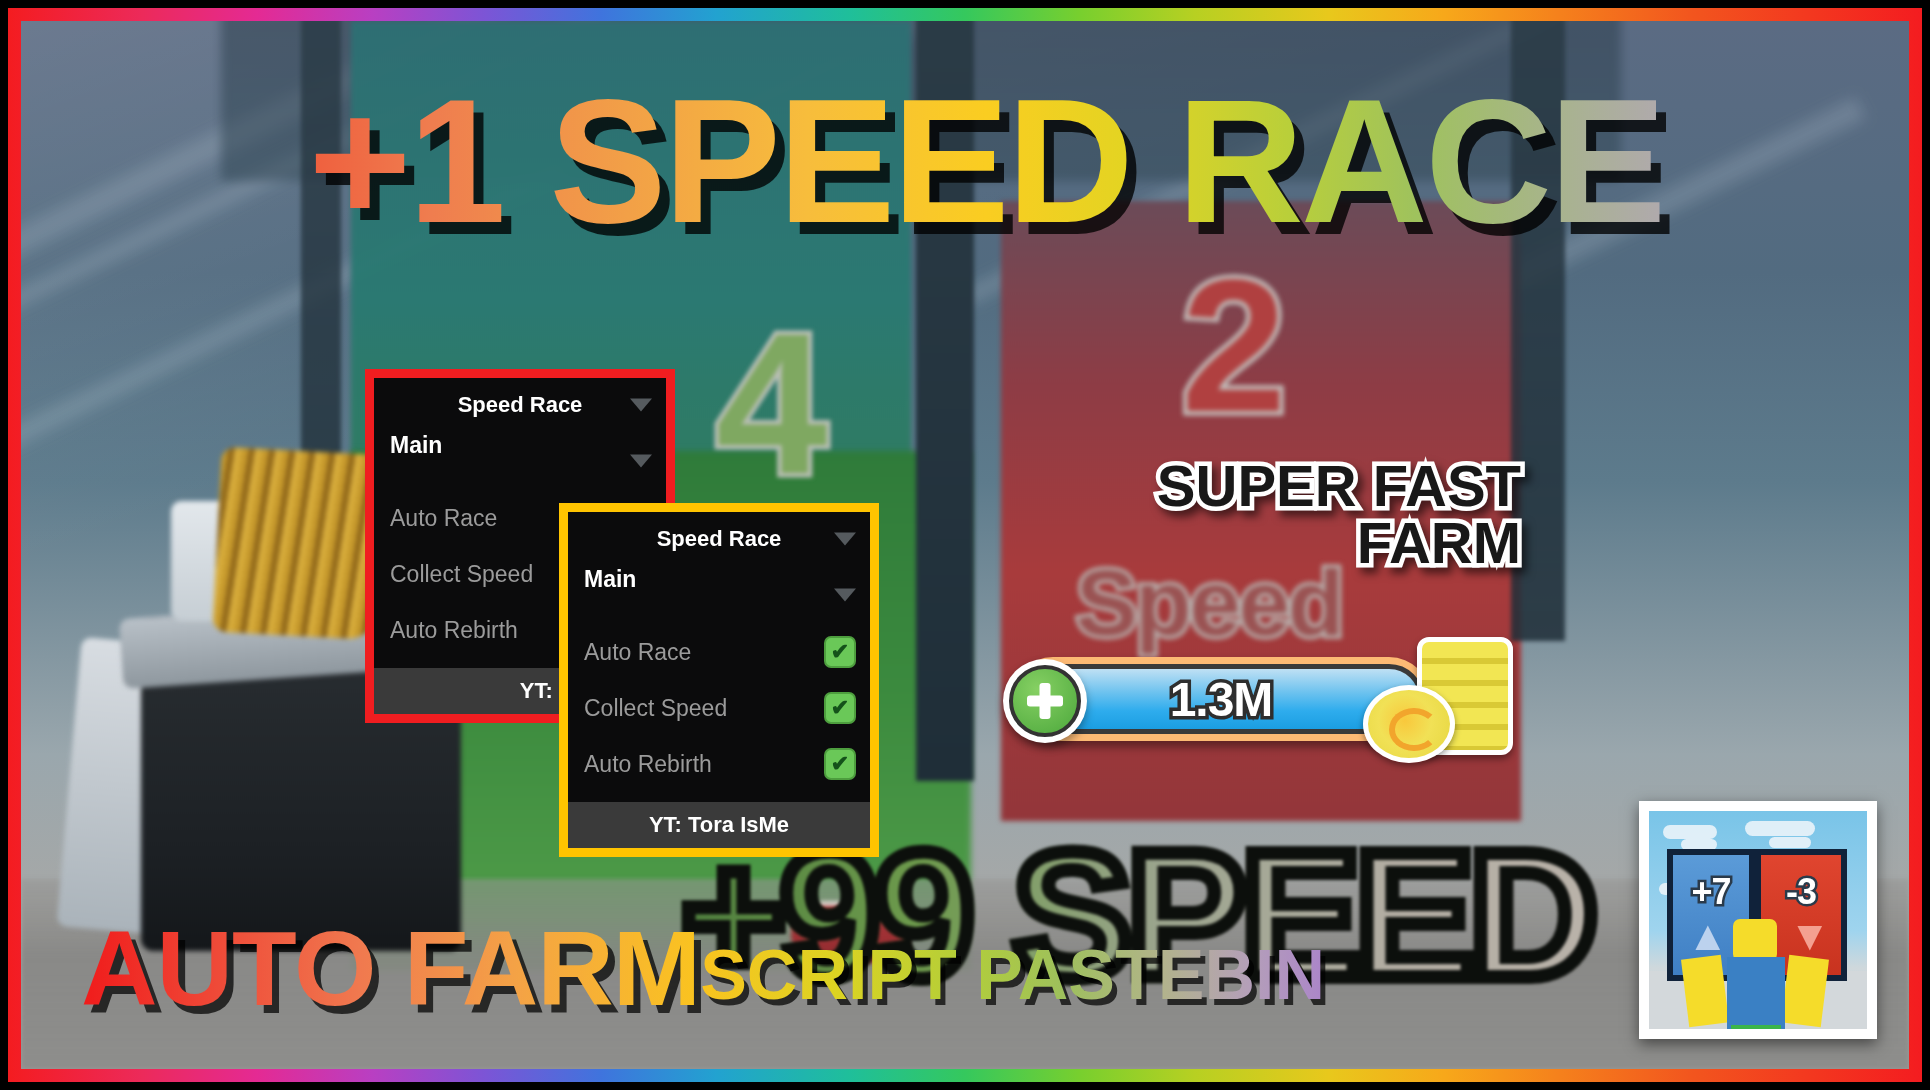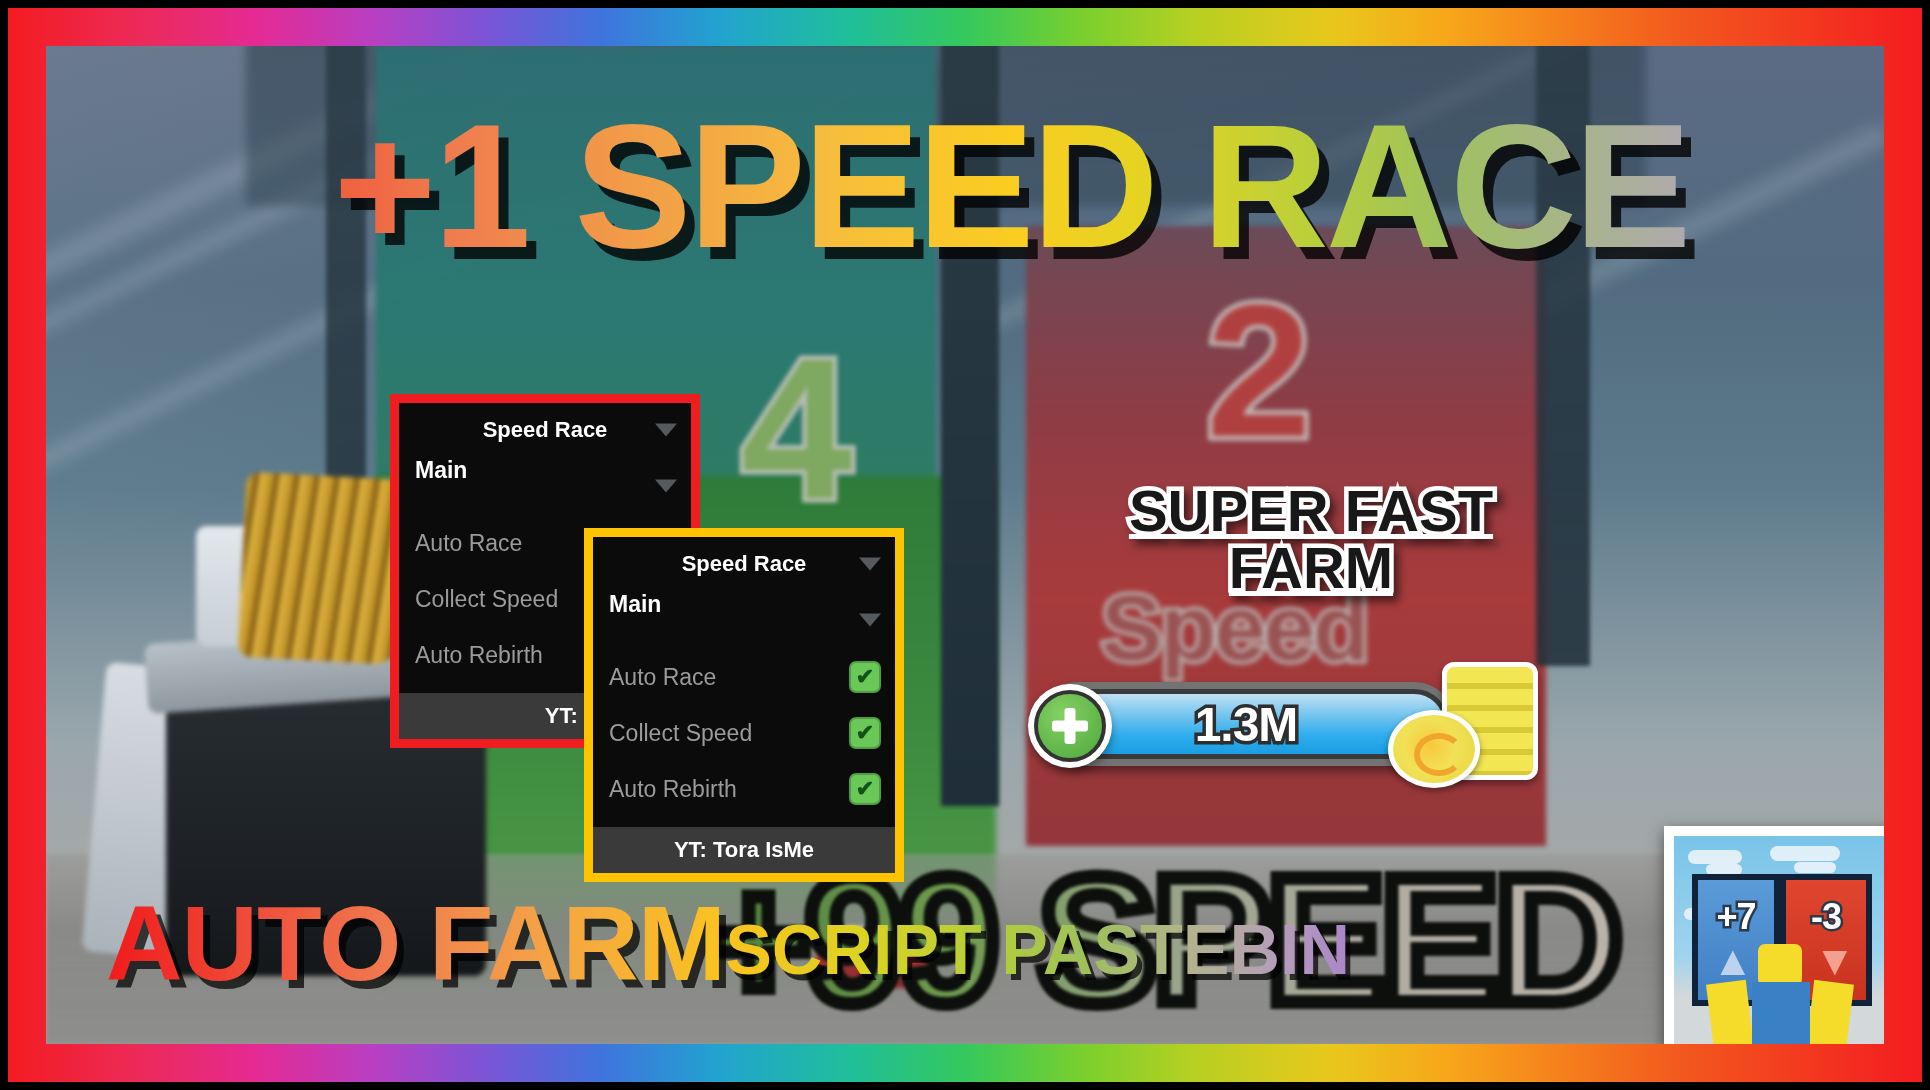--- a/index.html
+++ b/index.html
@@ -11,21 +11,21 @@
     position:relative; width:1930px; height:1090px;
     background:#000;
   }
   .rainbow-frame {
     position:absolute; left:8px; top:8px; right:8px; bottom:8px;
     background:linear-gradient(90deg,
       #f41c20 0%, #ec2a5a 7%, #e42a93 13%, #b93fc2 19%,
       #7b55d6 25%, #3f74dd 31%, #22a2d0 37%, #1fbf9a 44%,
       #35c85d 50%, #78cf2e 56%, #b7d022 62%, #e8c81c 69%,
       #f7a81a 75%, #f5811c 81%, #f2551e 88%, #f41c20 100%);
-    padding:38px;
+    padding:13px;
   }
   .inner-canvas {
     position:relative; width:100%; height:100%; overflow:hidden;
     background:#3f5464;
   }
 
   
   .bg-sky {
     position:absolute; inset:0;
     background:
@@ -143,34 +143,33 @@
       #f02525 0%, #ef5136 9%, #ef7d4f 19%, #f2a047 30%,
       #f7bd3c 40%, #facd21 50%, #e3d422 58%, #b9cf3a 67%,
       #9fc25d 74%, #a8b38e 82%, #b0a9ae 88%, #ae8fc6 95%, #a886c8 100%);
     -webkit-background-clip:text; background-clip:text; color:transparent;
     filter:drop-shadow(10px 12px 0 rgba(0,0,0,0.78));
   }
 
   
   .sff {
     position:absolute; left:1030px; top:437px; width:470px;
-    text-align:center; font-size:58px; font-weight:bold; line-height:0.98;
+    text-align:right; font-size:58px; font-weight:bold; line-height:0.98;
     color:#181818; letter-spacing:0px;
     -webkit-text-stroke:9px #ffffff; paint-order:stroke fill;
     filter:drop-shadow(5px 6px 4px rgba(0,0,0,0.55));
-    text-decoration:underline;
   }
 
   
   .currency {
     position:absolute; left:990px; top:628px; width:470px; height:100px;
   }
   .cur-pill {
     position:absolute; left:0; top:8px; width:420px; height:84px;
-    border-radius:42px; background:#737373; padding:7px;
+    border-radius:42px; background:#fdba74; padding:7px;
     box-shadow:0 6px 10px rgba(0,0,0,.4);
   }
   .cur-pill-in {
     width:100%; height:100%; border-radius:36px;
     border:5px solid #3a3a3a;
     background:linear-gradient(180deg,#bfe0f4 0%, #6fc3ef 38%, #2eaced 70%, #1b9ee2 100%);
     display:flex; align-items:center; justify-content:center;
   }
   .cur-value {
     font-size:48px; font-weight:bold; color:#fff; letter-spacing:-1px;

